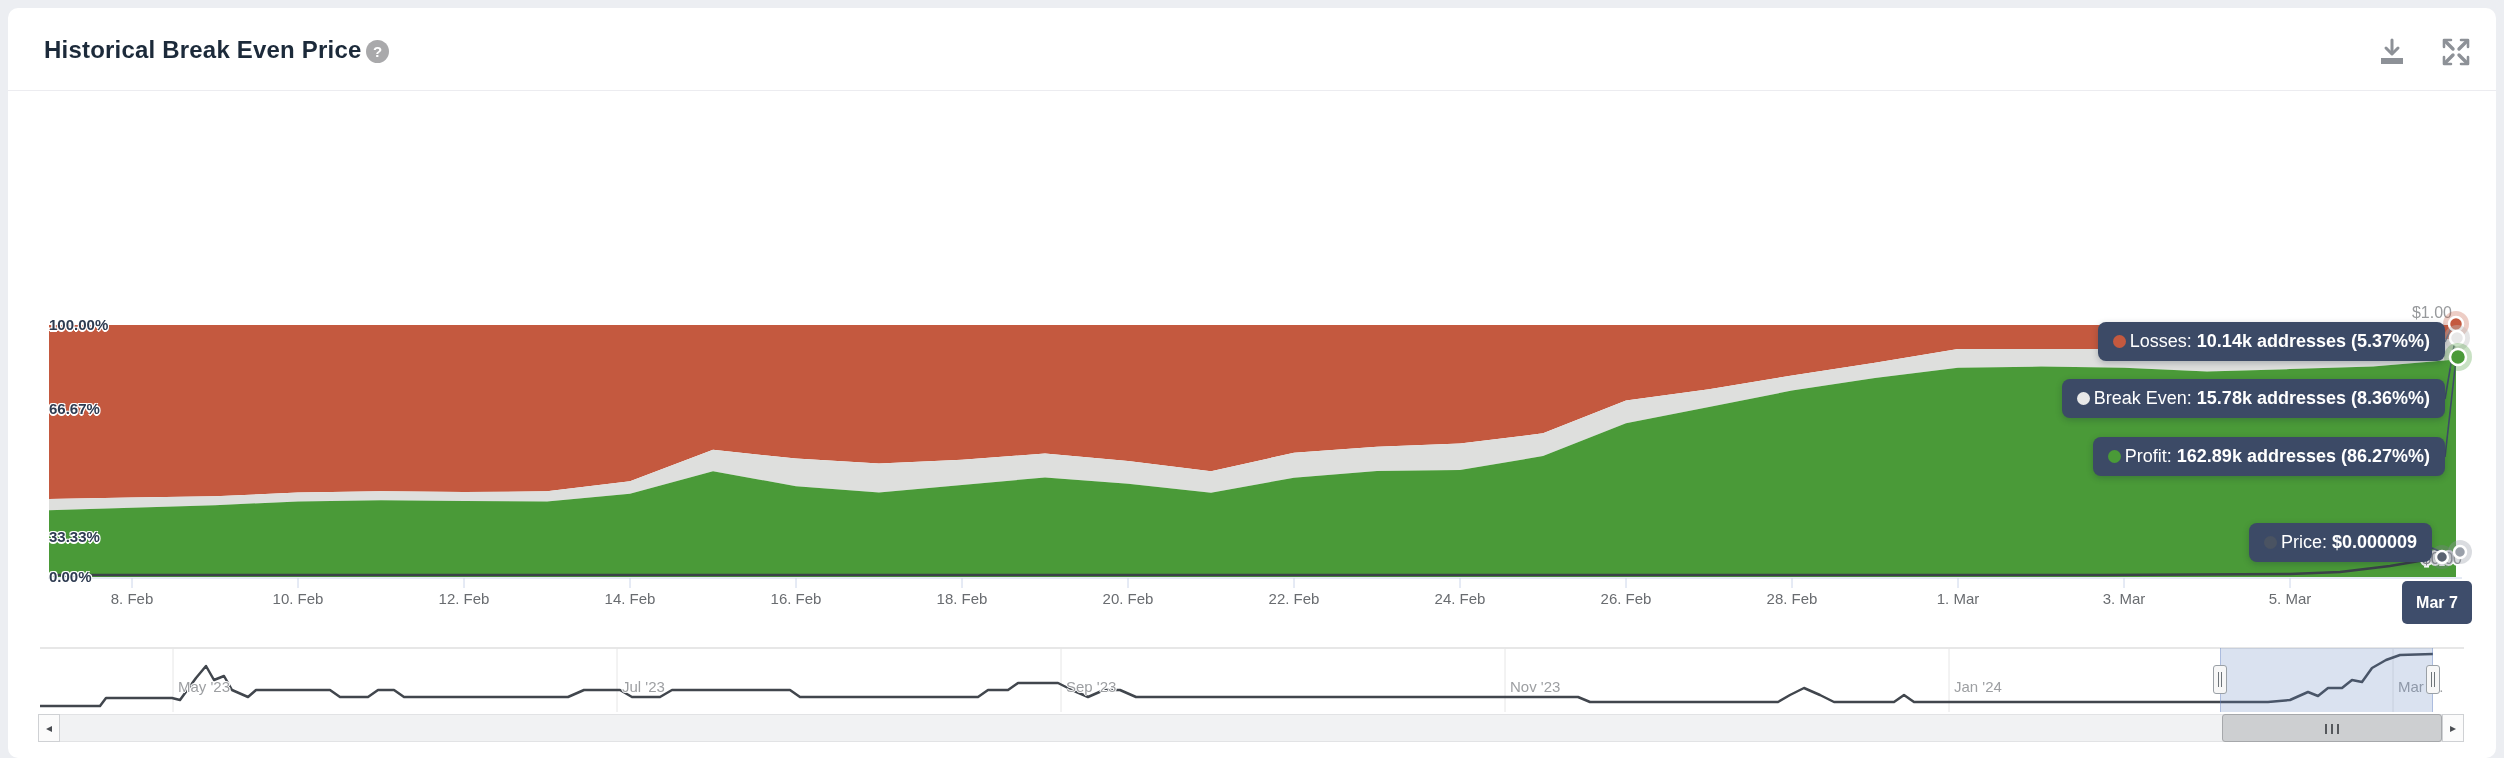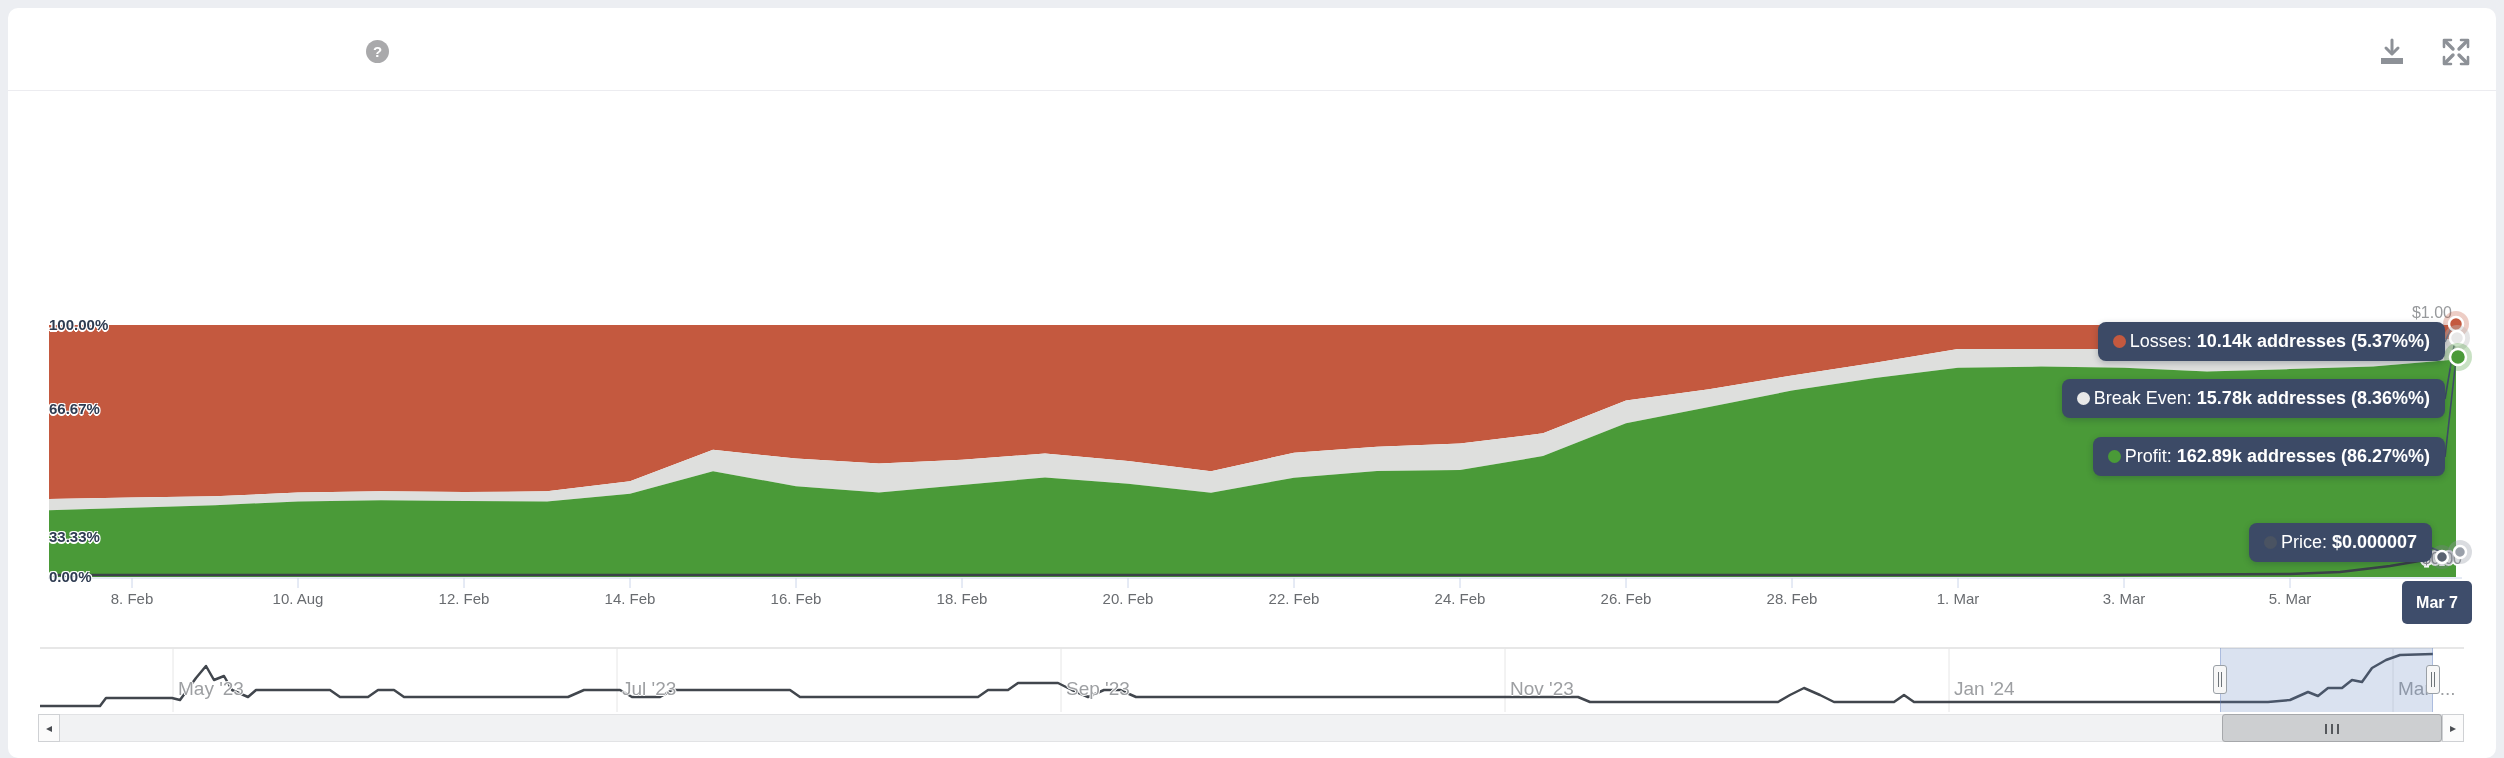--- a/index.html
+++ b/index.html
@@ -35,21 +35,21 @@
   
   .tip { position:absolute; background:#3c4a66; border-radius:8px; color:#fff; font-size:18px;
          padding:9px 15px; white-space:nowrap; display:flex; align-items:center; gap:4px;
          box-shadow:0 2px 6px rgba(20,30,50,.25); }
   .tip b { font-weight:700; }
   .tdot { width:13px; height:13px; border-radius:50%; flex:0 0 auto; }
   .xhair { position:absolute; left:2402px; top:581px; width:70px; height:43px; background:#3e4d6b;
            border-radius:5px; color:#fff; font-size:16px; font-weight:700; display:flex;
            align-items:center; justify-content:center; }
   
-  .navlab { position:absolute; top:678px; font-size:19px; color:#9d9fa2;
+  .navlab { position:absolute; top:678px; font-size:15px; color:#9d9fa2;
             text-shadow:-1px 0 0 #fff,1px 0 0 #fff,0 -1px 0 #fff,0 1px 0 #fff; }
   #navmask { position:absolute; top:648px; height:64px; background:rgba(102,133,194,.24);
              border-left:1px solid rgba(102,133,194,.4); border-right:1px solid rgba(102,133,194,.4); }
   .handle { position:absolute; top:665px; width:14px; height:29px; background:#f7f7f7;
             border:1px solid #9aa0a6; border-radius:3px; transform:translateX(-50%); }
   .handle::before, .handle::after { content:""; position:absolute; top:6px; bottom:6px; width:1px;
             background:#6e7479; }
   .handle::before { left:4px; } .handle::after { right:4px; }
   
   #sbtrack { position:absolute; left:60px; top:714px; width:2382px; height:28px; background:#f1f2f3;
@@ -61,20 +61,21 @@
              border-radius:3px; }
   .rifles { position:absolute; top:9px; left:50%; transform:translateX(-50%); display:flex; gap:4px; }
   .rifles i { display:block; width:2px; height:10px; background:#55585c; }
 </style>
 </head>
 <body>
 
 <div id="stage">
   <div class="card"></div>
 
+  <div class="title">Historical Break Even Price</div>
   <div class="help">?</div>
   <div class="hdr-icon" style="left:2376px;">
     <svg viewBox="0 0 32 32" width="32" height="32" fill="none" stroke="currentColor" stroke-width="3" stroke-linecap="round" stroke-linejoin="round">
       <path d="M16 4 v13"></path>
         <path d="M10 12 l6 6 6-6"></path>
         <path d="M5 22 h22 v6 h-22 z" fill="currentColor" stroke="none"></path>
     </svg>
   </div>
   <div class="hdr-icon" style="left:2440px;">
     <svg viewBox="0 0 32 32" width="32" height="32" stroke="currentColor" stroke-width="3.4" stroke-linecap="round" fill="none">
@@ -124,21 +125,21 @@
     </svg>
 
   <div id="ylabs">
       <div class="ylab" style="top: 568px;">0.00%</div>
       <div class="ylab" style="top: 484.008px; margin-top: 44px;">33.33%</div>
       <div class="ylab" style="top: 399.992px;">66.67%</div>
       <div class="ylab" style="top: 316px;">100.00%</div>
     </div>
   <div id="xlabs">
       <div class="xlab" style="left: 132px;">8. Feb</div>
-      <div class="xlab" style="left: 298px;">10. Aug</div>
+      <div class="xlab" style="left: 298px;">10. Feb</div>
       <div class="xlab" style="left: 464px;">12. Feb</div>
       <div class="xlab" style="left: 630px;">14. Feb</div>
       <div class="xlab" style="left: 796px;">16. Feb</div>
       <div class="xlab" style="left: 962px;">18. Feb</div>
       <div class="xlab" style="left: 1128px;">20. Feb</div>
       <div class="xlab" style="left: 1294px;">22. Feb</div>
       <div class="xlab" style="left: 1460px;">24. Feb</div>
       <div class="xlab" style="left: 1626px;">26. Feb</div>
       <div class="xlab" style="left: 1792px;">28. Feb</div>
       <div class="xlab" style="left: 1958px;">1. Mar</div>
@@ -154,21 +155,21 @@
       <div class="tip" style="right: 59px; top: 379px;">
         <span class="tdot" style="background:#e8e8e8"></span>
         <span>Break Even: <b>15.78k addresses (8.36%%)</b></span>
       </div>
       <div class="tip" style="right: 59px; top: 437px;">
         <span class="tdot" style="background:#4a9a38"></span>
         <span>Profit: <b>162.89k addresses (86.27%%)</b></span>
       </div>
       <div class="tip" style="right: 72px; top: 523px;">
         <span class="tdot" style="background:#4a5362"></span>
-        <span>Price: <b>$0.000007</b></span>
+        <span>Price: <b>$0.000009</b></span>
       </div>
     </div>
   <div class="xhair">Mar 7</div>
 
   <svg id="navsvg" class="layer" width="2504" height="758" viewBox="0 0 2504 758">
       <line x1="40" y1="648" x2="2464" y2="648" stroke="#cfcfcf" stroke-width="1"></line>
       <line x1="173" y1="648" x2="173" y2="712" stroke="#e6e6e6" stroke-width="1"></line>
       <line x1="617" y1="648" x2="617" y2="712" stroke="#e6e6e6" stroke-width="1"></line>
       <line x1="1061" y1="648" x2="1061" y2="712" stroke="#e6e6e6" stroke-width="1"></line>
       <line x1="1505" y1="648" x2="1505" y2="712" stroke="#e6e6e6" stroke-width="1"></line>

